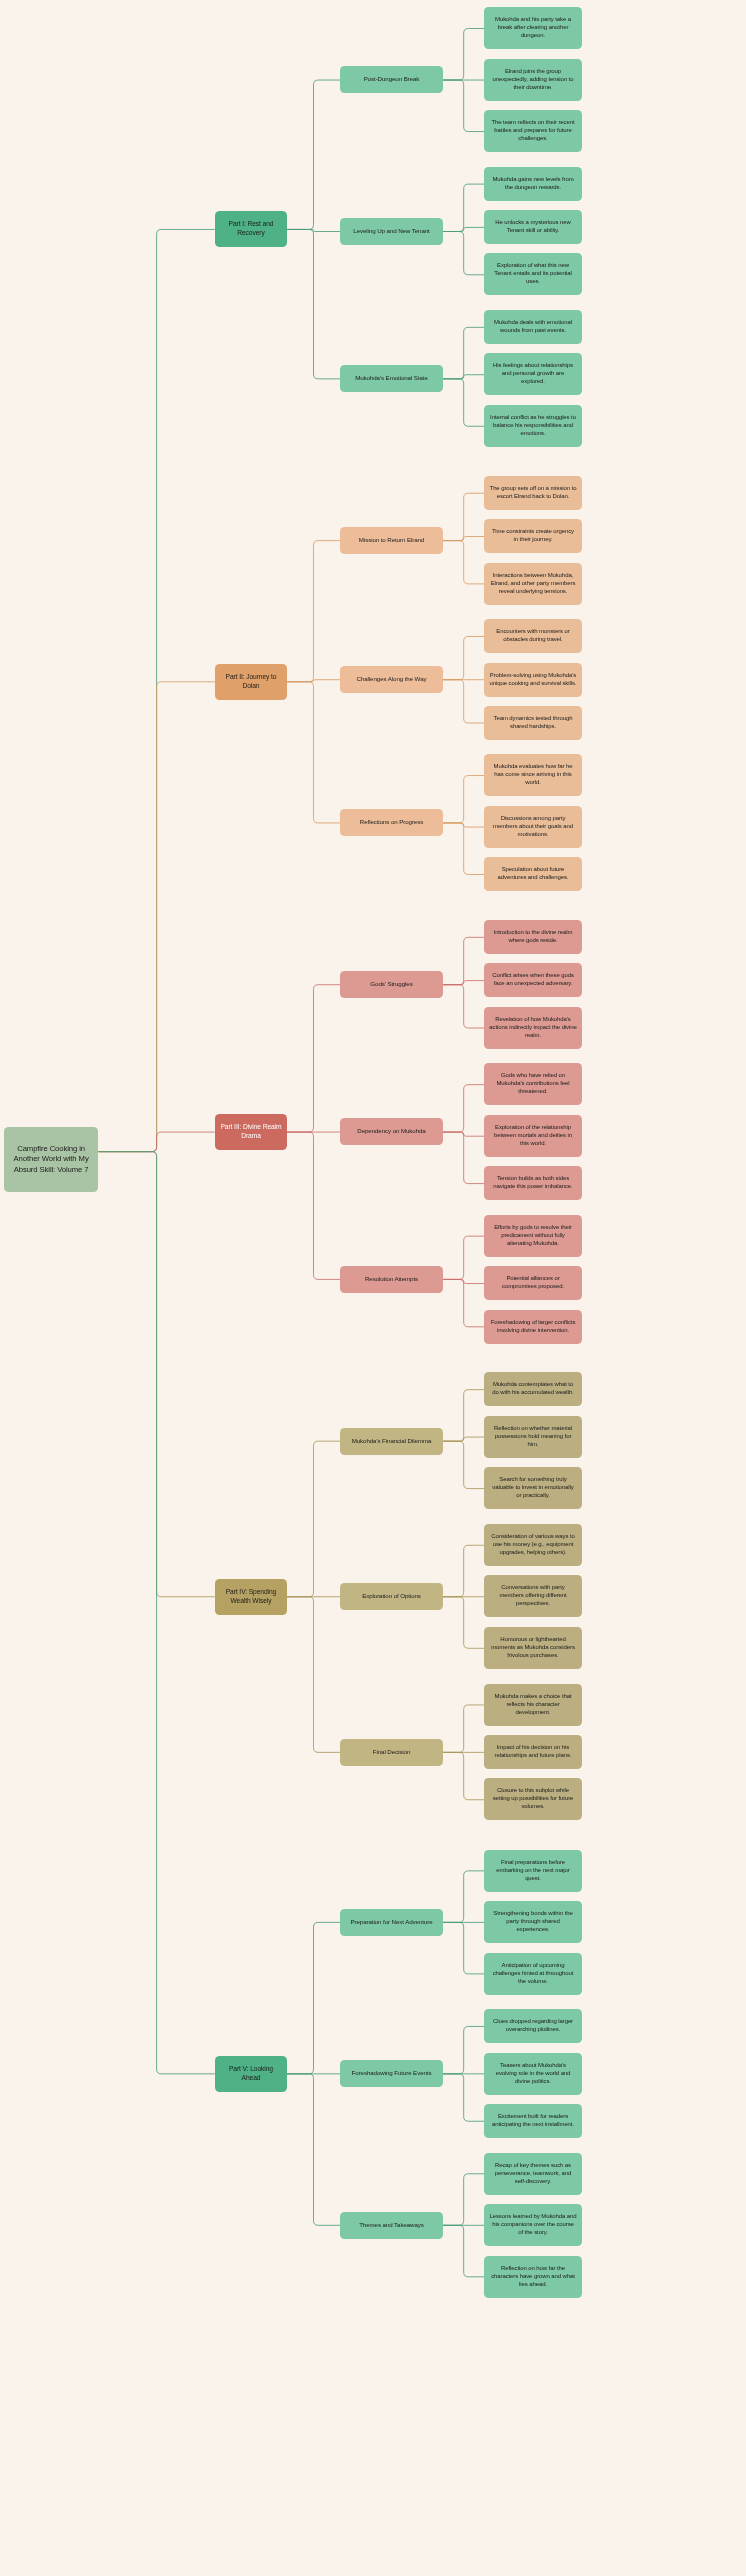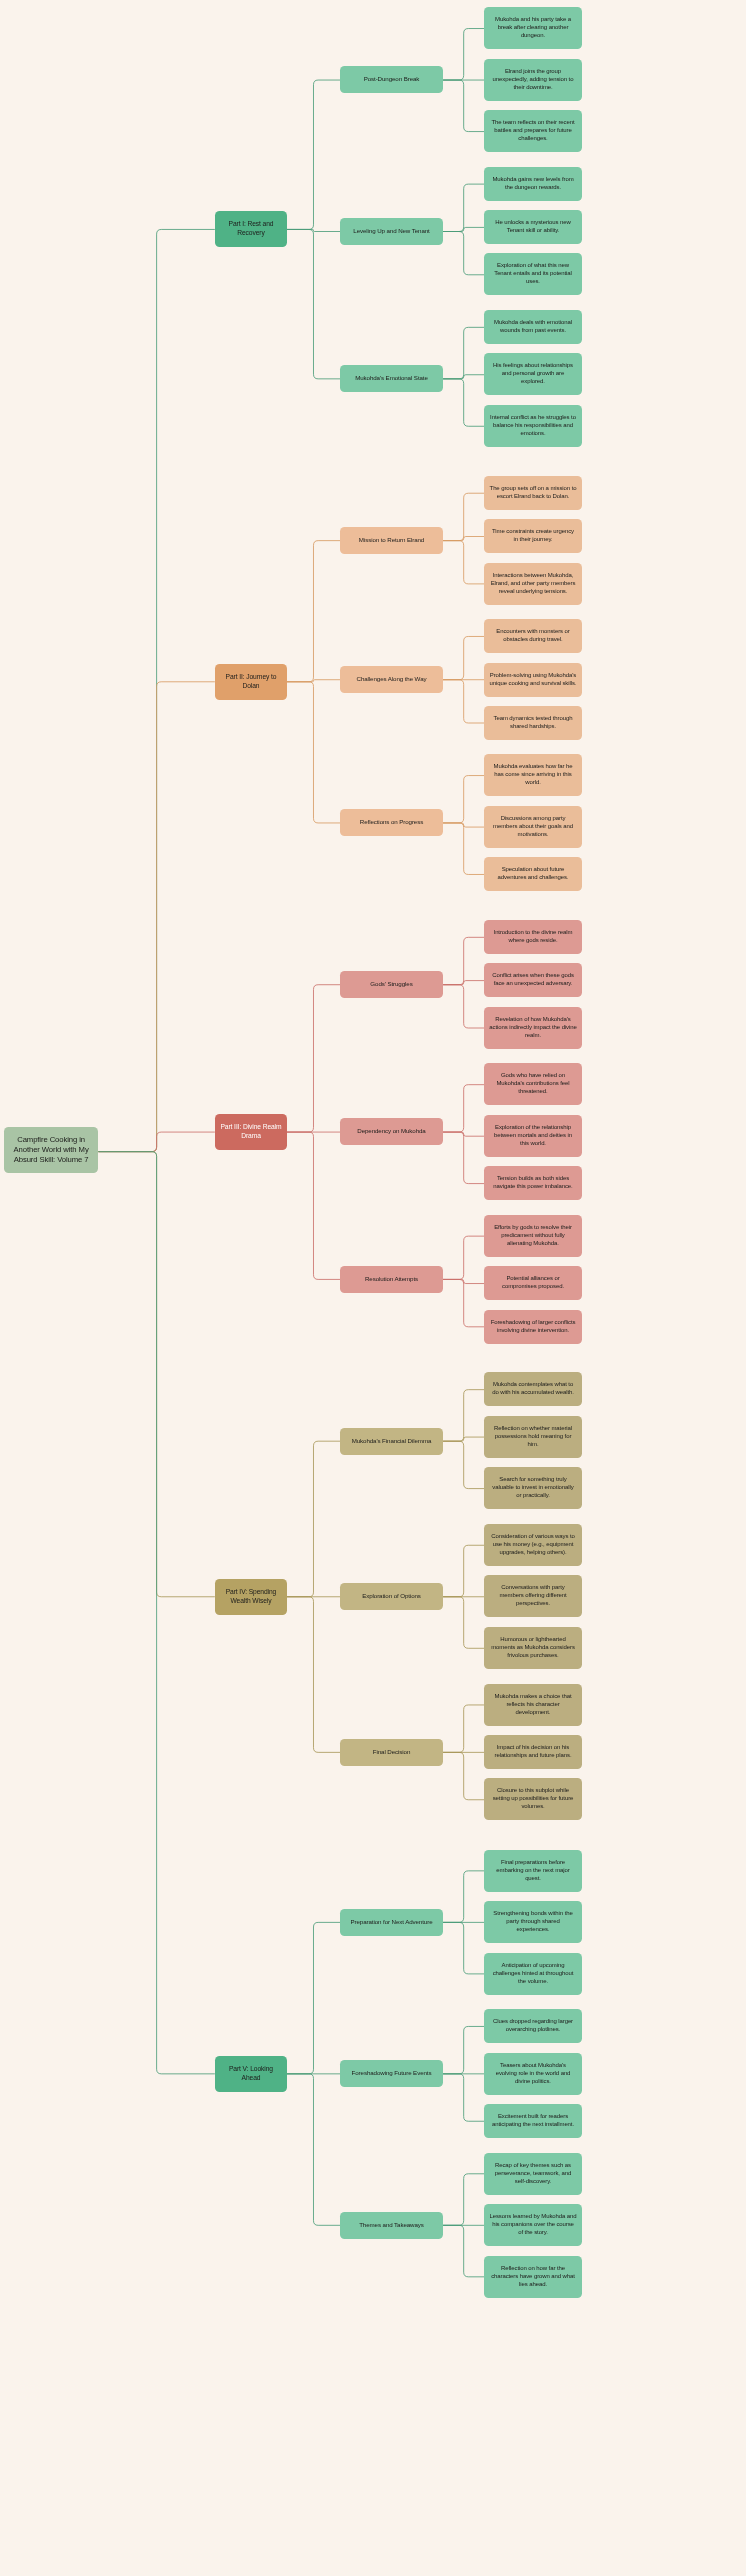--- a/index.html
+++ b/index.html
@@ -144,15 +144,15 @@
     <div class="node n-l2" style="left: 340px; top: 1909px; width: 103px; height: 27px; background: rgb(125, 201, 166);">Preparation for Next Adventure</div>
     <div class="node n-l3" style="left: 484px; top: 2009px; width: 98px; height: 34px; background: rgb(125, 201, 166);">Clues dropped regarding larger overarching plotlines.</div>
     <div class="node n-l3" style="left: 484px; top: 2053px; width: 98px; height: 42px; background: rgb(125, 201, 166);">Teasers about Mukohda's evolving role in the world and divine politics.</div>
     <div class="node n-l3" style="left: 484px; top: 2104px; width: 98px; height: 34px; background: rgb(125, 201, 166);">Excitement built for readers anticipating the next installment.</div>
     <div class="node n-l2" style="left: 340px; top: 2060px; width: 103px; height: 27px; background: rgb(125, 201, 166);">Foreshadowing Future Events</div>
     <div class="node n-l3" style="left: 484px; top: 2153px; width: 98px; height: 42px; background: rgb(125, 201, 166);">Recap of key themes such as perseverance, teamwork, and self-discovery.</div>
     <div class="node n-l3" style="left: 484px; top: 2204px; width: 98px; height: 42px; background: rgb(125, 201, 166);">Lessons learned by Mukohda and his companions over the course of the story.</div>
     <div class="node n-l3" style="left: 484px; top: 2256px; width: 98px; height: 42px; background: rgb(125, 201, 166);">Reflection on how far the characters have grown and what lies ahead.</div>
     <div class="node n-l2" style="left: 340px; top: 2212px; width: 103px; height: 27px; background: rgb(125, 201, 166);">Themes and Takeaways</div>
     <div class="node n-l1" style="left: 215px; top: 2056px; width: 72px; height: 36px; background: rgb(79, 178, 134);">Part V: Looking Ahead</div>
-    <div class="node n-root" style="left: 4.1px; top: 1127px; width: 94px; height: 46px; background: rgb(169, 196, 165);">Campfire Cooking in Another World with My Absurd Skill: Volume 7</div>
+    <div class="node n-root" style="left: 4.1px; top: 1127px; width: 94px; height: 65px; background: rgb(169, 196, 165);">Campfire Cooking in Another World with My Absurd Skill: Volume 7</div>
   </div>
 
 
 </body></html>

